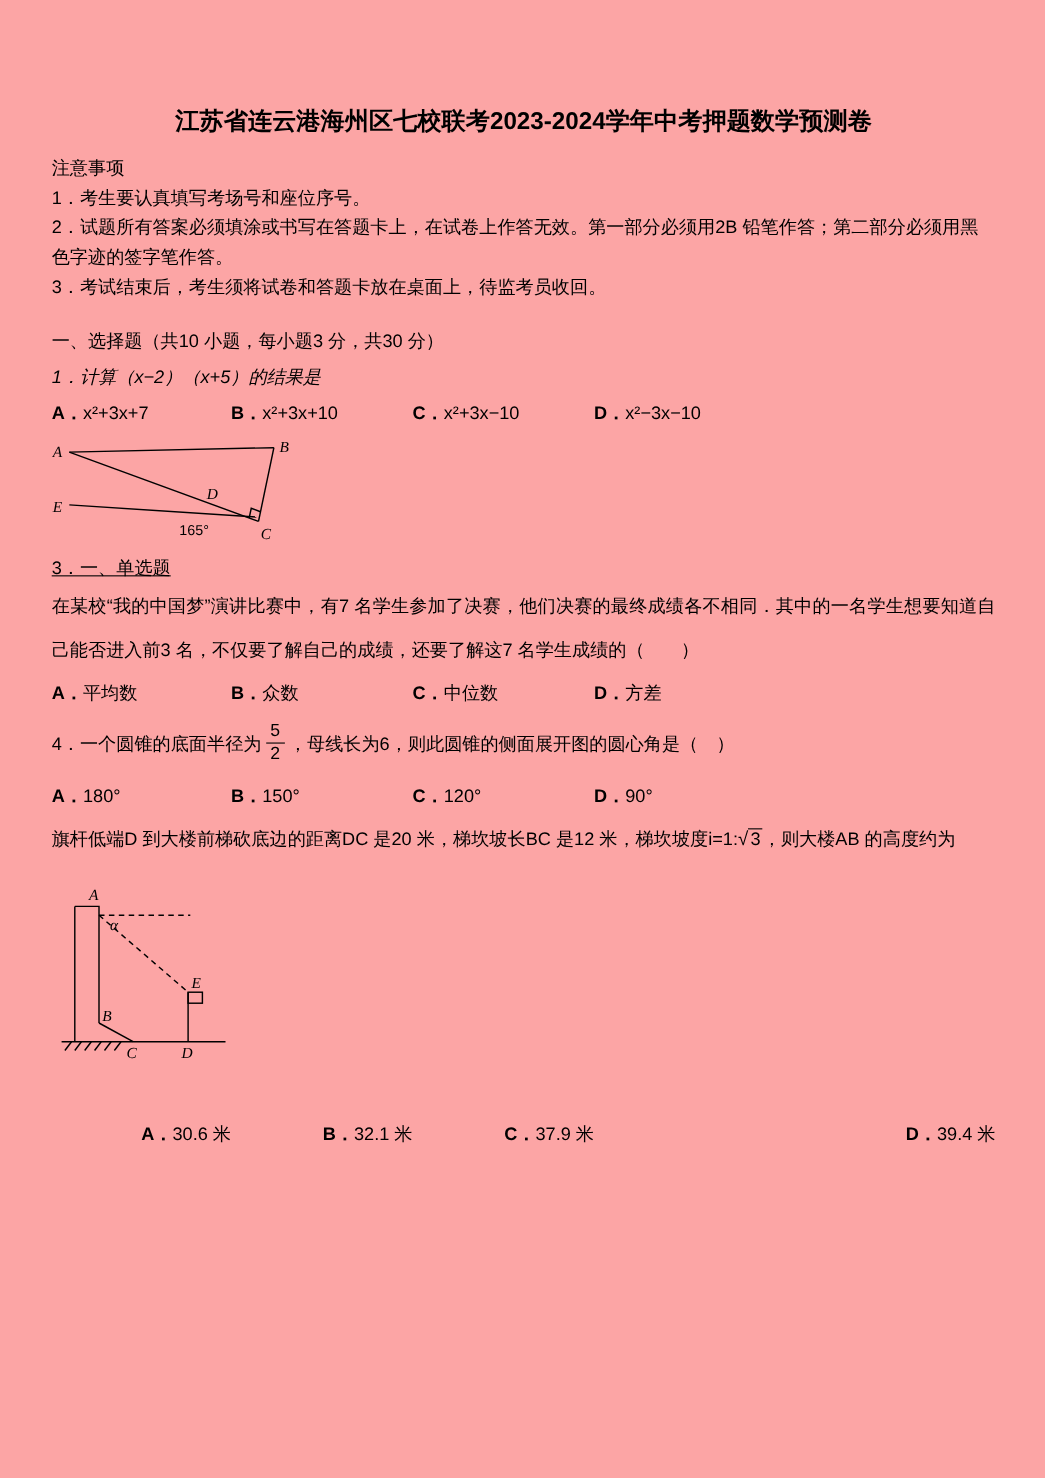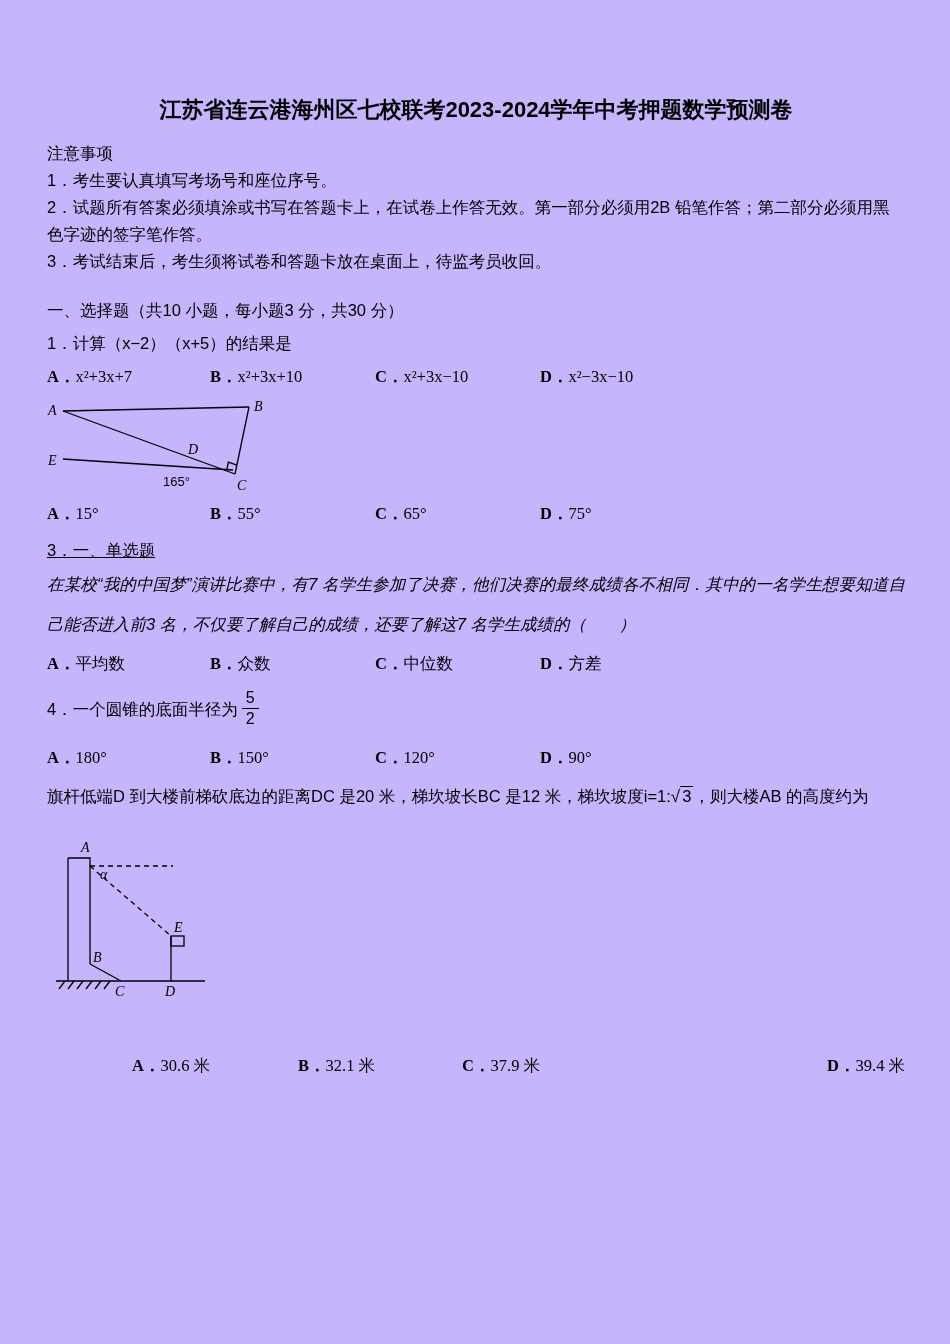--- a/index.html
+++ b/index.html
@@ -1,37 +1,37 @@
 <!DOCTYPE html>
 <html><head>
 <meta charset="utf-8">
 <style>
   * { margin:0; padding:0; box-sizing:border-box; }
   html, body { background:#fff; }
   .page {
-    width:950px; min-height:1344px; margin:0 auto; background:#c4b5fd; color:#000;
+    width:950px; min-height:1344px; margin:0 auto; background:#fca5a5; color:#000;
     font-family:"Liberation Sans", sans-serif;
     font-size:16.5px; line-height:27px;
     padding:94px 45px 40px 47px;
   }
   .title { font-size:22px; line-height:32px; font-weight:bold; text-align:center; margin-bottom:14px; }
   .line { margin:0; }
   .sec { margin-top:22px; }
-  .qt { margin-top:6px; }
+  .qt { margin-top:6px;font-style:italic; }
   .q2t { margin-top:8px; }
   .opts { display:grid; grid-template-columns:163px 165px 165px 1fr; margin-top:6px; }
-  .opt { white-space:nowrap;font-family:Liberation Serif, serif; }
+  .opt { white-space:nowrap; }
   .opt-label { font-weight:bold; }
   .fig { display:block; margin:8px 0 4px 0; }
   .fig2 { display:block; margin:22px 0 0 6px; }
   svg .ln { stroke:#000; stroke-width:1.3; fill:none; }
   svg text { font-family:"Liberation Serif", serif; font-style:italic; font-size:14px; fill:#000; }
   svg text.deg { font-style:normal; font-family:"Liberation Sans", sans-serif; font-size:13px; }
   .q3h { margin-top:10px;text-decoration:underline; }
-  .q3t { line-height:40px; text-align:justify;font-style:italic; }
+  .q3t { line-height:40px; text-align:justify; }
   .q4t { margin-top:12px; }
   .q4opts { margin-top:11px; }
   .frac { display:inline-block; vertical-align:middle; text-align:center; line-height:1.15; margin:0 4px 4px 4px; font-size:16px; }
   .frac-num { display:block; border-bottom:1.5px solid #000; padding:0 4px 1px 4px; }
   .frac-den { display:block; padding-top:1px; }
   .sqrt { white-space:nowrap; }
   .rsign { font-size:17px; }
   .radicand { border-top:1.2px solid #000; padding:0 2px; }
   .q5l1 { margin-top:14px; }
   .q5l2 { margin-top:8px; line-height:34px; }
@@ -68,37 +68,31 @@
     <line class="ln" x1="16" y1="61" x2="186" y2="72"></line>
     <polyline class="ln" points="189.8,67.2 181.4,64.1 179.5,72.9"></polyline>
     <text x="1" y="17">A</text>
     <text x="207" y="13">B</text>
     <text x="190" y="92">C</text>
     <text x="141" y="56">D</text>
     <text x="1" y="67">E</text>
     <text class="deg" x="116" y="88">165°</text>
   </svg>
 
-  <div class="opts">
-    <span class="opt"><span class="opt-label">A．</span><span class="opt-text">15°</span></span>
-    <span class="opt"><span class="opt-label">B．</span><span class="opt-text">55°</span></span>
-    <span class="opt"><span class="opt-label">C．</span><span class="opt-text">65°</span></span>
-    <span class="opt"><span class="opt-label">D．</span><span class="opt-text">75°</span></span>
-  </div>
 
   <p class="line q3h">3．一、单选题</p>
   <p class="line q3t">在某校“我的中国梦”演讲比赛中，有7 名学生参加了决赛，他们决赛的最终成绩各不相同．其中的一名学生想要知道自己能否进入前3 名，不仅要了解自己的成绩，还要了解这7 名学生成绩的（　　）</p>
   <div class="opts">
     <span class="opt"><span class="opt-label">A．</span><span class="opt-text">平均数</span></span>
     <span class="opt"><span class="opt-label">B．</span><span class="opt-text">众数</span></span>
     <span class="opt"><span class="opt-label">C．</span><span class="opt-text">中位数</span></span>
     <span class="opt"><span class="opt-label">D．</span><span class="opt-text">方差</span></span>
   </div>
 
-  <p class="line q4t"><span>4．一个圆锥的底面半径为</span><span class="frac"><span class="frac-num">5</span><span class="frac-den">2</span></span></p>
+  <p class="line q4t"><span>4．一个圆锥的底面半径为</span><span class="frac"><span class="frac-num">5</span><span class="frac-den">2</span></span><span>，母线长为6，则此圆锥的侧面展开图的圆心角是（　）</span></p>
   <div class="opts q4opts">
     <span class="opt"><span class="opt-label">A．</span><span class="opt-text">180°</span></span>
     <span class="opt"><span class="opt-label">B．</span><span class="opt-text">150°</span></span>
     <span class="opt"><span class="opt-label">C．</span><span class="opt-text">120°</span></span>
     <span class="opt"><span class="opt-label">D．</span><span class="opt-text">90°</span></span>
   </div>
 
   <p class="line q5l2"><span>旗杆低端D 到大楼前梯砍底边的距离DC 是20 米，梯坎坡长BC 是12 米，梯坎坡度i=1:</span><span class="sqrt"><span class="rsign">√</span><span class="radicand">3</span></span><span>，则大楼AB 的高度约为</span></p>
 
   <svg class="fig2" width="175" height="172" viewBox="0 0 175 172">

